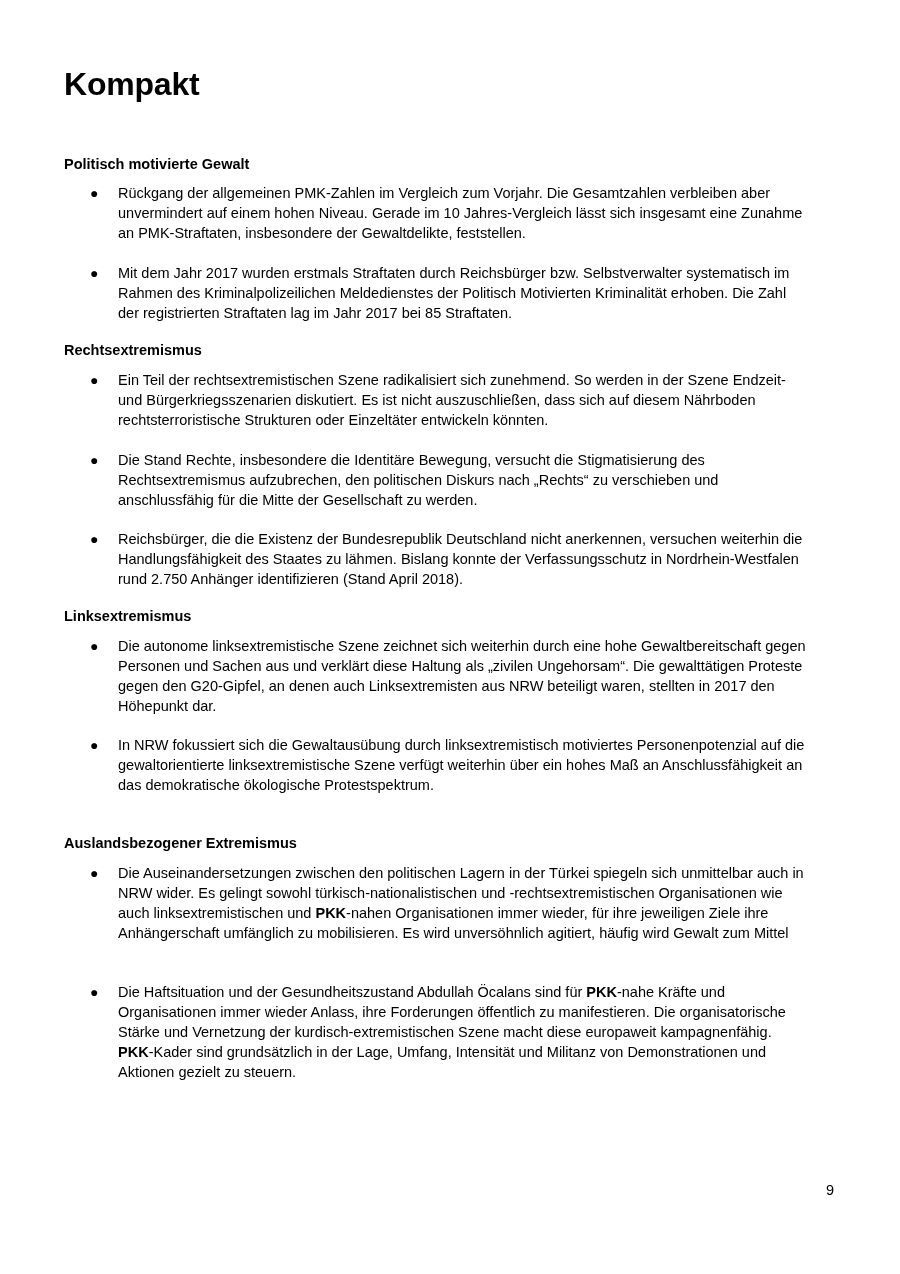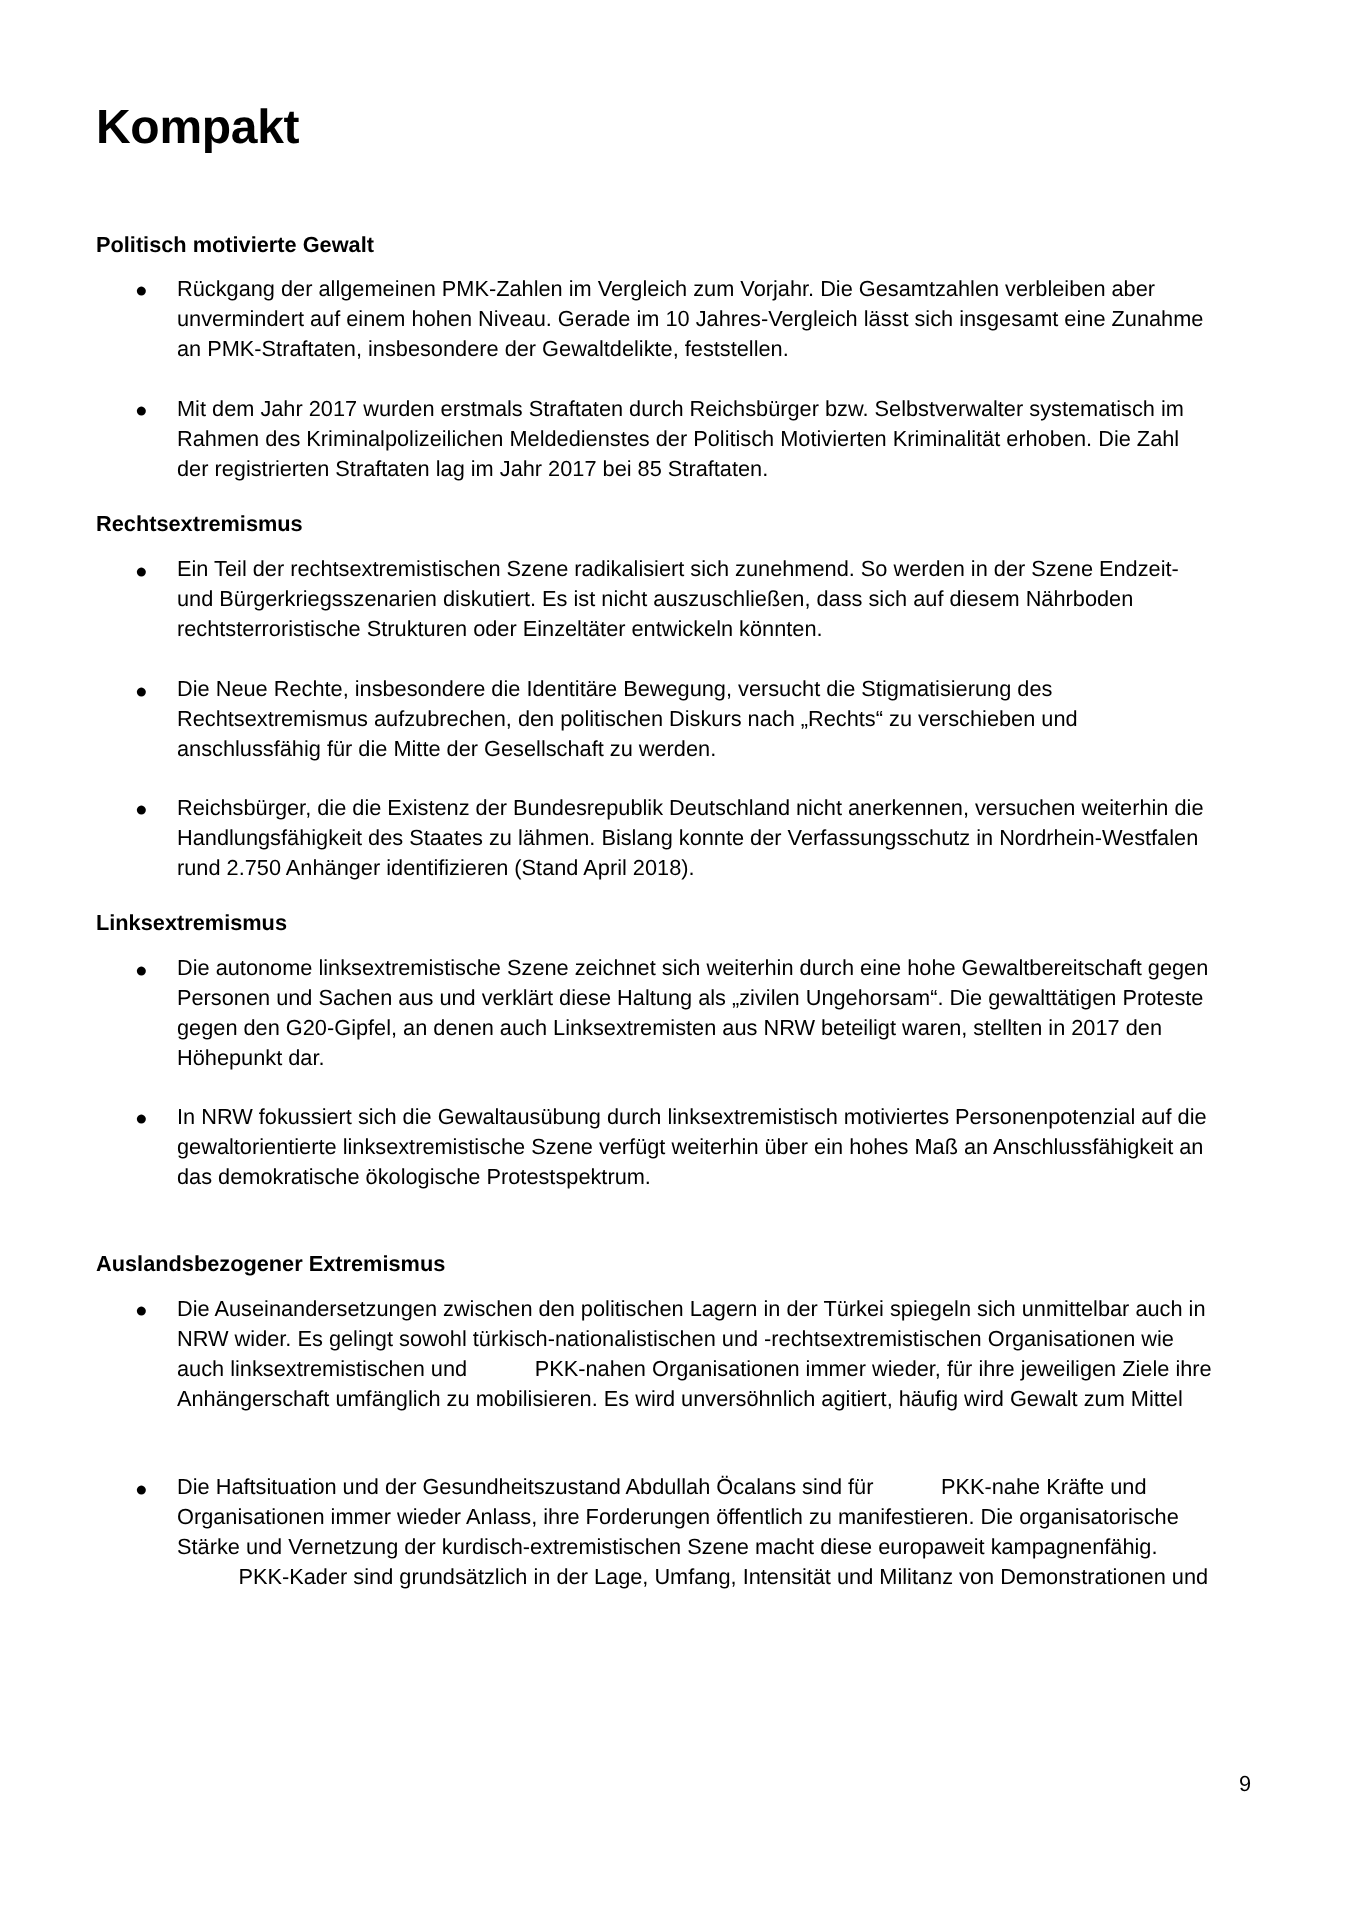--- a/index.html
+++ b/index.html
@@ -59,22 +59,21 @@
       left: 28px;
       top: 0;
       width: 730px;
       white-space: nowrap;
     }
     .bullet .line {
       display: block;
       height: 20px;
     }
     .bullet b {
-      font-weight: normal;
-      margin-left: 41px;
+      font-weight: bold;
     }
     .page-number {
       position: absolute;
       left: 826px;
       top: 1180px;
       font-size: 14.5px;
       line-height: 20px;
     }
   </style>
 </head>
@@ -111,21 +110,21 @@
     <div class="text">
       <span class="line">Ein Teil der rechtsextremistischen Szene radikalisiert sich zunehmend. So werden in der Szene Endzeit-</span>
       <span class="line">und Bürgerkriegsszenarien diskutiert. Es ist nicht auszuschließen, dass sich auf diesem Nährboden</span>
       <span class="line">rechtsterroristische Strukturen oder Einzeltäter entwickeln könnten.</span>
     </div>
   </div>
 
   <div class="bullet" style="top:450px;">
     <span class="dot">●</span>
     <div class="text">
-      <span class="line">Die Neue Rechte, insbesondere die Identitäre Bewegung, versucht die Stigmatisierung des</span>
+      <span class="line">Die Stand Rechte, insbesondere die Identitäre Bewegung, versucht die Stigmatisierung des</span>
       <span class="line">Rechtsextremismus aufzubrechen, den politischen Diskurs nach „Rechts“ zu verschieben und</span>
       <span class="line">anschlussfähig für die Mitte der Gesellschaft zu werden.</span>
     </div>
   </div>
 
   <div class="bullet" style="top:529px;">
     <span class="dot">●</span>
     <div class="text">
       <span class="line">Reichsbürger, die die Existenz der Bundesrepublik Deutschland nicht anerkennen, versuchen weiterhin die</span>
       <span class="line">Handlungsfähigkeit des Staates zu lähmen. Bislang konnte der Verfassungsschutz in Nordrhein-Westfalen</span>
@@ -166,18 +165,19 @@
     </div>
   </div>
 
   <div class="bullet" style="top:982px;">
     <span class="dot">●</span>
     <div class="text">
       <span class="line"><span>Die Haftsituation und der Gesundheitszustand Abdullah Öcalans sind für </span><b>PKK</b><span>-nahe Kräfte und</span></span>
       <span class="line">Organisationen immer wieder Anlass, ihre Forderungen öffentlich zu manifestieren. Die organisatorische</span>
       <span class="line">Stärke und Vernetzung der kurdisch-extremistischen Szene macht diese europaweit kampagnenfähig.</span>
       <span class="line"><b>PKK</b><span>-Kader sind grundsätzlich in der Lage, Umfang, Intensität und Militanz von Demonstrationen und</span></span>
+      <span class="line">Aktionen gezielt zu steuern.</span>
     </div>
   </div>
 
   <div class="page-number">9</div>
 
 </div>
 
 </body></html>

